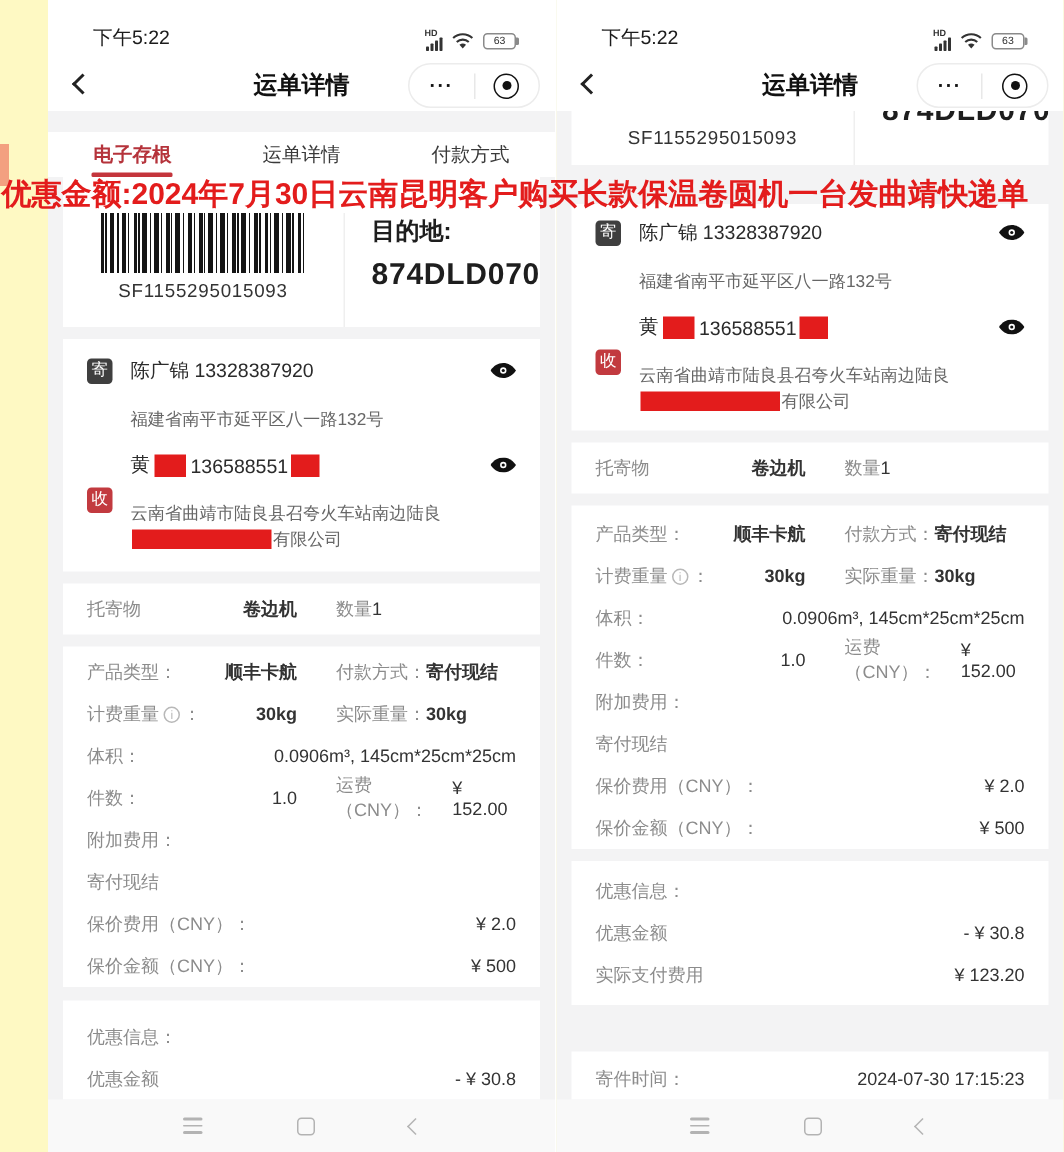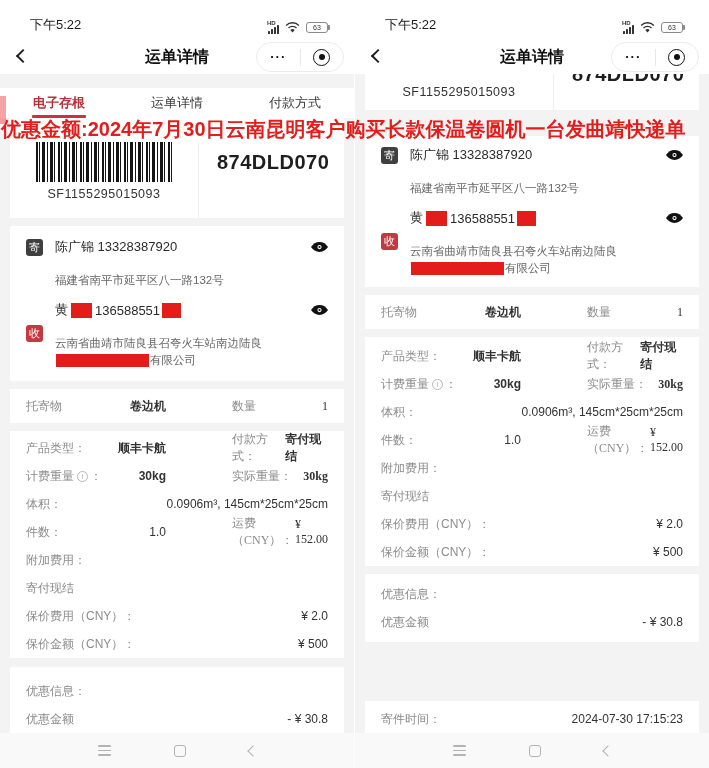--- a/index.html
+++ b/index.html
@@ -1,17 +1,17 @@
 <!DOCTYPE html>
 <html><head>
 <meta charset="utf-8">
 <style>
   * { margin:0; padding:0; box-sizing:border-box; }
   body { font-family:"Liberation Sans","DejaVu Sans",sans-serif; background:#fff; }
-  .wrap { width:709px; height:768px; display:flex; position:relative; background:#fef9c3; overflow:hidden; }
+  .wrap { width:709px; height:768px; display:flex; position:relative; background:#fef9c3; overflow:hidden;padding-left:32px; }
   .phone { width:354px; height:768px; background:#f3f3f4; position:relative; overflow:hidden; }
   .vgap { width:1px; height:768px; background:#fff; }
 
   
   .statusbar { height:40px; background:#fff; display:flex; align-items:flex-end; justify-content:space-between; padding:0 26px 6px 30px; }
   .sb-time { font-size:13px; color:#1c1c1c; font-weight:500; }
   .sb-icons { display:flex; align-items:center; gap:6px; }
   .sig { display:flex; align-items:flex-end; gap:1px; position:relative; padding-top:5px; }
   .sig .hd { font-size:6px; color:#333; position:absolute; top:0; left:-1px; font-weight:700; }
   .sig i { display:block; width:2px; background:#333; border-radius:0.5px; }
@@ -49,26 +49,26 @@
   .bcp-right { flex:1; border-left:1px solid #efefef; padding-left:18px; overflow:hidden; }
   .bcp-right .dest-code { margin-top:-11px; }
 
   
   .annotation { position:absolute; left:1px; top:116px; width:709px; z-index:40; font-size:20px; font-weight:700; color:#e31c1c; white-space:nowrap; letter-spacing:0px; }
   .smudge { position:absolute; left:0; top:96px; width:6px; height:28px; background:rgba(227,28,28,0.4); z-index:41; }
 
   
   .card { margin:8px 10px 0; background:#fff; padding:0 16px; }
   .card.grow { position:absolute; left:0; right:0; bottom:35px; margin:0 10px; }
-  .row { display:flex; align-items:center; height:28px; font-size:12px;gap:40px; }
+  .row { display:flex; align-items:center; height:28px; font-size:12px; }
   .lab { color:#8c8c8c; }
   .val { color:#333; }
   .b { font-weight:700; }
   .col1 { width:140px; display:flex; justify-content:space-between; align-items:center; }
-  .col2 { flex:1; margin-left:26px; display:flex; justify-content:space-between; align-items:center;font-family:Liberation Serif, serif; }
+  .col2 { flex:1; margin-left:26px; display:flex; justify-content:flex-start; align-items:center; }
   .spread { flex:1; display:flex; justify-content:space-between; align-items:center; }
   .info-i { width:11px; height:11px; border:1px solid #b8b8b8; border-radius:50%; color:#b8b8b8; font-size:8px; line-height:10px; text-align:center; display:inline-block; margin:0 2px 0 3px; font-style:normal; }
   .wlabel { display:flex; align-items:center; color:#8c8c8c; }
 
   
   .addr-card { padding:12px 16px; }
   .party { position:relative; padding-left:29px; }
   .party + .party { margin-top:12px; }
   .badge { position:absolute; left:0; width:17px; height:17px; border-radius:3px; color:#fff; font-size:11px; text-align:center; line-height:17px; }
   .badge.send { background:#3f3f3f; top:1px; }
@@ -131,20 +131,21 @@
       <div class="tab">运单详情</div>
       <div class="tab">付款方式</div>
     </div>
 
     <div class="bc-card">
       <div class="bc-left">
         <div class="barcode"></div>
         <div class="bc-num">SF1155295015093</div>
       </div>
       <div class="bc-right">
+        <div class="dest-label">目的地:</div>
         <div class="dest-code">874DLD070</div>
       </div>
     </div>
 
     <div class="card addr-card">
       <div class="party">
         <span class="badge send">寄</span>
         <div class="p-name">
           <span>陈广锦 13328387920</span>
           <span class="eye">
@@ -428,20 +429,26 @@
     <div class="card" style="padding-top:6px;padding-bottom:6px;">
       <div class="row">
           <span class="lab">优惠信息：</span>
         </div>
       <div class="row">
         <span class="spread">
             <span class="lab">优惠金额</span>
             <span class="val">- ¥ 30.8</span>
           </span>
       </div>
+      <div class="row">
+        <span class="spread">
+            <span class="lab">实际支付费用</span>
+            <span class="val">¥ 123.20</span>
+          </span>
+      </div>
     </div>
 
     <div class="card grow" style="padding-top:4px;">
       <div class="row">
         <span class="spread">
             <span class="lab">寄件时间：</span>
             <span class="val">2024-07-30 17:15:23</span>
           </span>
       </div>
     </div>

